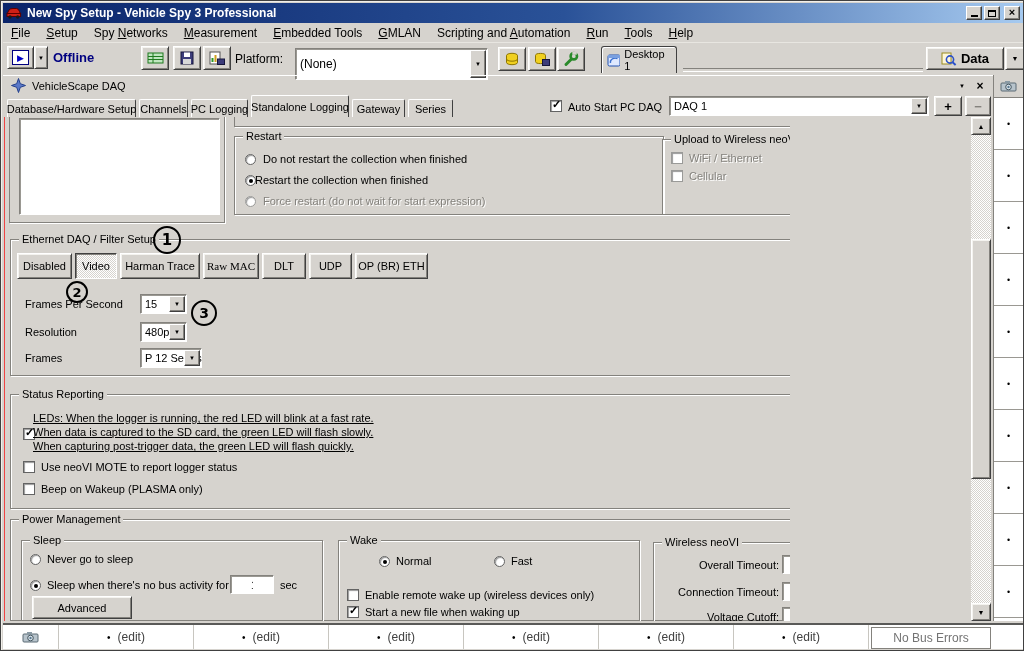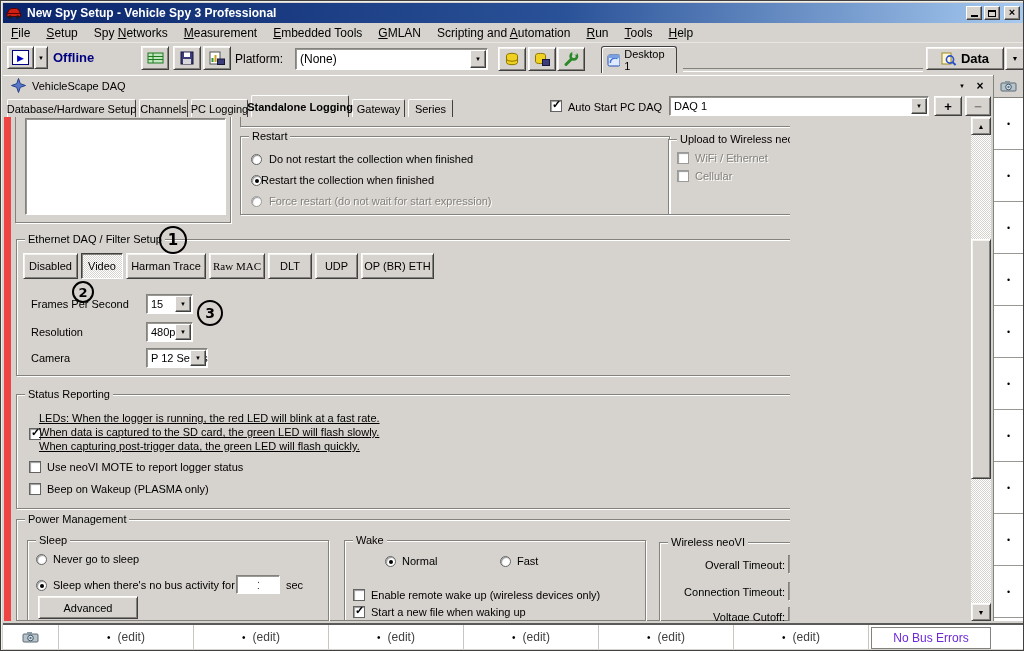--- a/index.html
+++ b/index.html
@@ -52,21 +52,21 @@
     align-items:center;justify-content:center;font-size:7px;}
 
   
   .panelheader{position:absolute;left:2px;top:74px;width:990px;height:20px;border-top:1px solid #fff;
     display:flex;align-items:center;padding-left:8px;gap:6px;}
   .phbtn{margin-left:4px;width:14px;height:14px;display:flex;align-items:center;justify-content:center;}
   .ph-sp{margin-left:auto;display:flex;align-items:center;}
   .tabs{position:absolute;left:6px;top:94px;height:22px;display:flex;align-items:flex-end;gap:3px;}
   .tab{height:18px;background:#d6d3ce;border:1px solid;border-color:#fff #404040 #404040 #fff;border-bottom:none;
     border-radius:2px 2px 0 0;display:flex;align-items:center;justify-content:center;white-space:nowrap;}
-  .tab.active{height:22px;z-index:3;font-weight:bold;}
+  .tab.active{height:22px;z-index:3;}
   .tabs .tab:nth-child(1){width:129px;}
   .tabs .tab:nth-child(2){width:49px;}
   .tabs .tab:nth-child(3){width:57px;}
   .tabs .tab:nth-child(4){width:98px;}
   .tabs .tab:nth-child(5){width:53px;}
   .tabs .tab:nth-child(6){width:45px;}
 
   
   .cb{position:absolute;width:12px;height:12px;background:#fff;border:1px solid #636363;
     box-shadow:inset 1px 1px 1px #9a9a9a;}
@@ -78,21 +78,21 @@
   .radio.dis{border-color:#9a9a98;}
   .dis-label{color:#84827d;text-shadow:1px 1px 0 #fff;}
   .rowlbl{position:absolute;white-space:nowrap;}
 
   
   .group{position:absolute;border:1px solid #84827d;box-shadow:1px 1px 0 #fff,inset 1px 1px 0 #fff;}
   .legend{position:absolute;top:-7px;left:8px;background:#d6d3ce;padding:0 3px;line-height:13px;white-space:nowrap;}
 
   
   .content{position:absolute;left:3px;top:116px;width:786px;height:504px;overflow:hidden;
-    border-left:7px solid #ef4444;}
+    border-left:1px solid #ef4444;}
   .cutbox{position:absolute;border:1px solid #84827d;border-top:none;box-shadow:1px 1px 0 #fff;}
   .listbox{position:absolute;}
 
   .checker{background-color:#d6d3ce;background-image:
     linear-gradient(45deg,#fff 25%,transparent 25%,transparent 75%,#fff 75%),
     linear-gradient(45deg,#fff 25%,transparent 25%,transparent 75%,#fff 75%);
     background-size:2px 2px;background-position:0 0,1px 1px;}
   .filters{position:absolute;left:6px;top:13px;display:flex;gap:3px;height:26px;}
   .fbtn{display:flex;align-items:center;justify-content:center;white-space:nowrap;}
   .filters .fbtn:nth-child(1){width:55px;}
@@ -131,21 +131,21 @@
     font-size:9px;color:#000;}
 
   
   .bottombar{position:absolute;left:2px;top:622px;width:1020px;height:26px;background:#fff;
     border-top:2px solid #5a5a58;display:flex;}
   .bb-cam{width:56px;display:flex;align-items:center;justify-content:center;border-right:1px solid #c8c6c0;}
   .bb-cell{width:135px;display:flex;align-items:center;justify-content:center;gap:7px;color:#404040;
     border-right:1px solid #c8c6c0;font-size:12px;}
   .bb-dot{font-size:10px;color:#000;}
   .nobus{position:absolute;left:868px;top:2px;width:120px;height:22px;background:#fff;border:1px solid #84827d;
-    display:flex;align-items:center;justify-content:center;color:#6d28d9;font-size:12px;}
+    display:flex;align-items:center;justify-content:center;color:#737373;font-size:12px;}
   u{text-decoration:underline;}
 </style>
 </head>
 <body>
 
 <div class="window">
 
   <div class="titlebar">
     <svg width="16" height="14">
         <path d="M1 8 L3 4 Q4 2.5 7 2.5 L10.5 2.5 Q12.5 2.5 13.5 5.5 L14.5 8 Z" fill="#cf2016" stroke="#5a0000"></path>
@@ -207,21 +207,21 @@
     <div class="btn tbtn" style="left:200px;top:3px;">
       <svg width="16" height="14">
           <rect x="1" y="1" width="10" height="12" fill="#fff" stroke="#555"></rect>
           <rect x="2.5" y="7" width="2" height="4" fill="#2a9a2a"></rect>
           <rect x="5.5" y="4" width="2" height="7" fill="#d0a020"></rect>
           <rect x="8.5" y="8" width="7" height="5.5" fill="#3c3c7a" stroke="#16163c"></rect>
         </svg>
     </div>
 
     <span class="abs lbl12" style="left:232px;top:9px;">Platform:</span>
-    <div class="combo sunken" style="left:292px;top:5px;width:193px;height:22px;">
+    <div class="combo sunken" style="left:292px;top:5px;width:193px;height:32px;">
       <span class="cval lbl12">(None)</span>
       <span class="cbtn">
           <span>▼</span>
         </span>
     </div>
 
     <div class="btn tbtn" style="left:495px;top:4px;">
       <svg width="14" height="14">
           <ellipse cx="7" cy="3.5" rx="5.5" ry="2.2" fill="#f0d020" stroke="#8d7500"></ellipse>
           <path d="M1.5 3.5 V10.5 A5.5 2.2 0 0 0 12.5 10.5 V3.5" fill="#f0d020" stroke="#8d7500"></path>
@@ -349,21 +349,21 @@
             <span>▼</span>
           </span>
       </div>
       <span class="rowlbl" style="left:14px;top:86px;">Resolution</span>
       <div class="combo sunken" style="left:129px;top:82px;width:47px;height:20px;">
         <span class="cval">480p</span>
         <span class="cbtn">
             <span>▼</span>
           </span>
       </div>
-      <span class="rowlbl" style="left:14px;top:112px;">Camera</span>
+      <span class="rowlbl" style="left:14px;top:112px;">Frames</span>
       <div class="combo sunken" style="left:129px;top:108px;width:62px;height:20px;">
         <span class="cval">P 12 Series</span>
         <span class="cbtn">
             <span>▼</span>
           </span>
       </div>
     </div>
 
     <div class="annot" style="left:148px;top:109px;width:28px;height:28px;font-size:15px;">1</div>
     <div class="annot" style="left:61px;top:164px;width:22px;height:22px;font-size:13px;">2</div>

